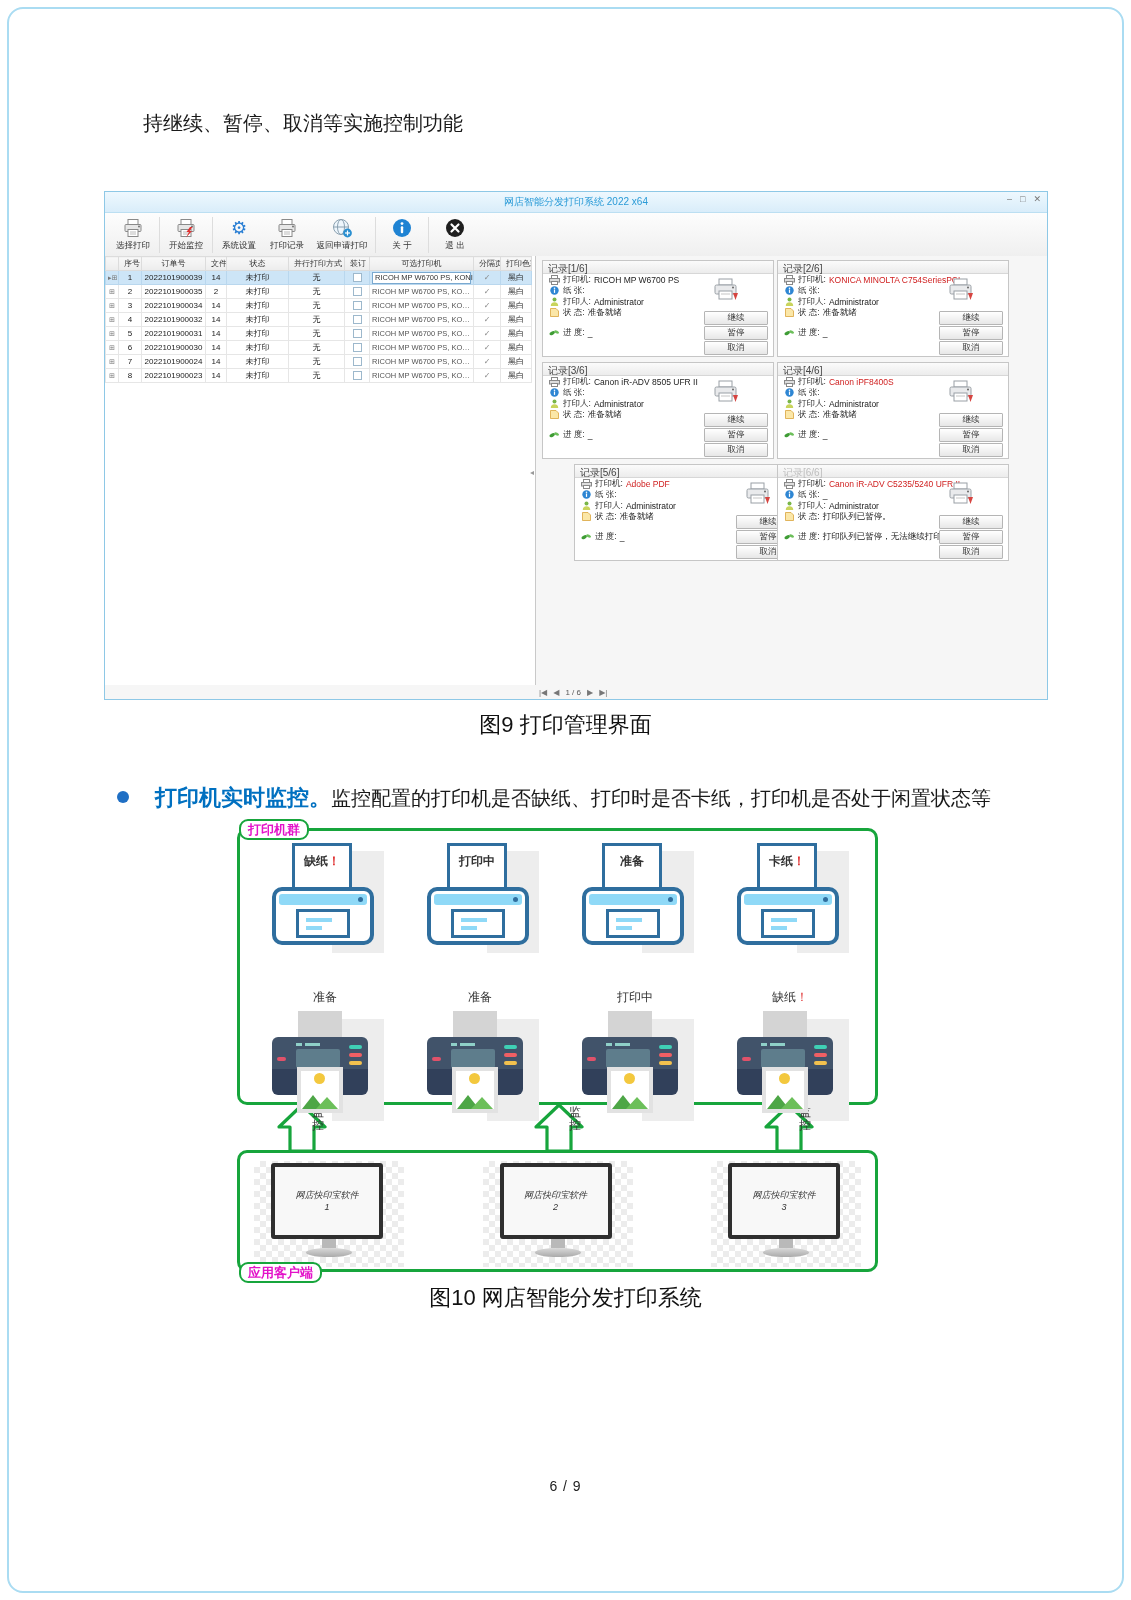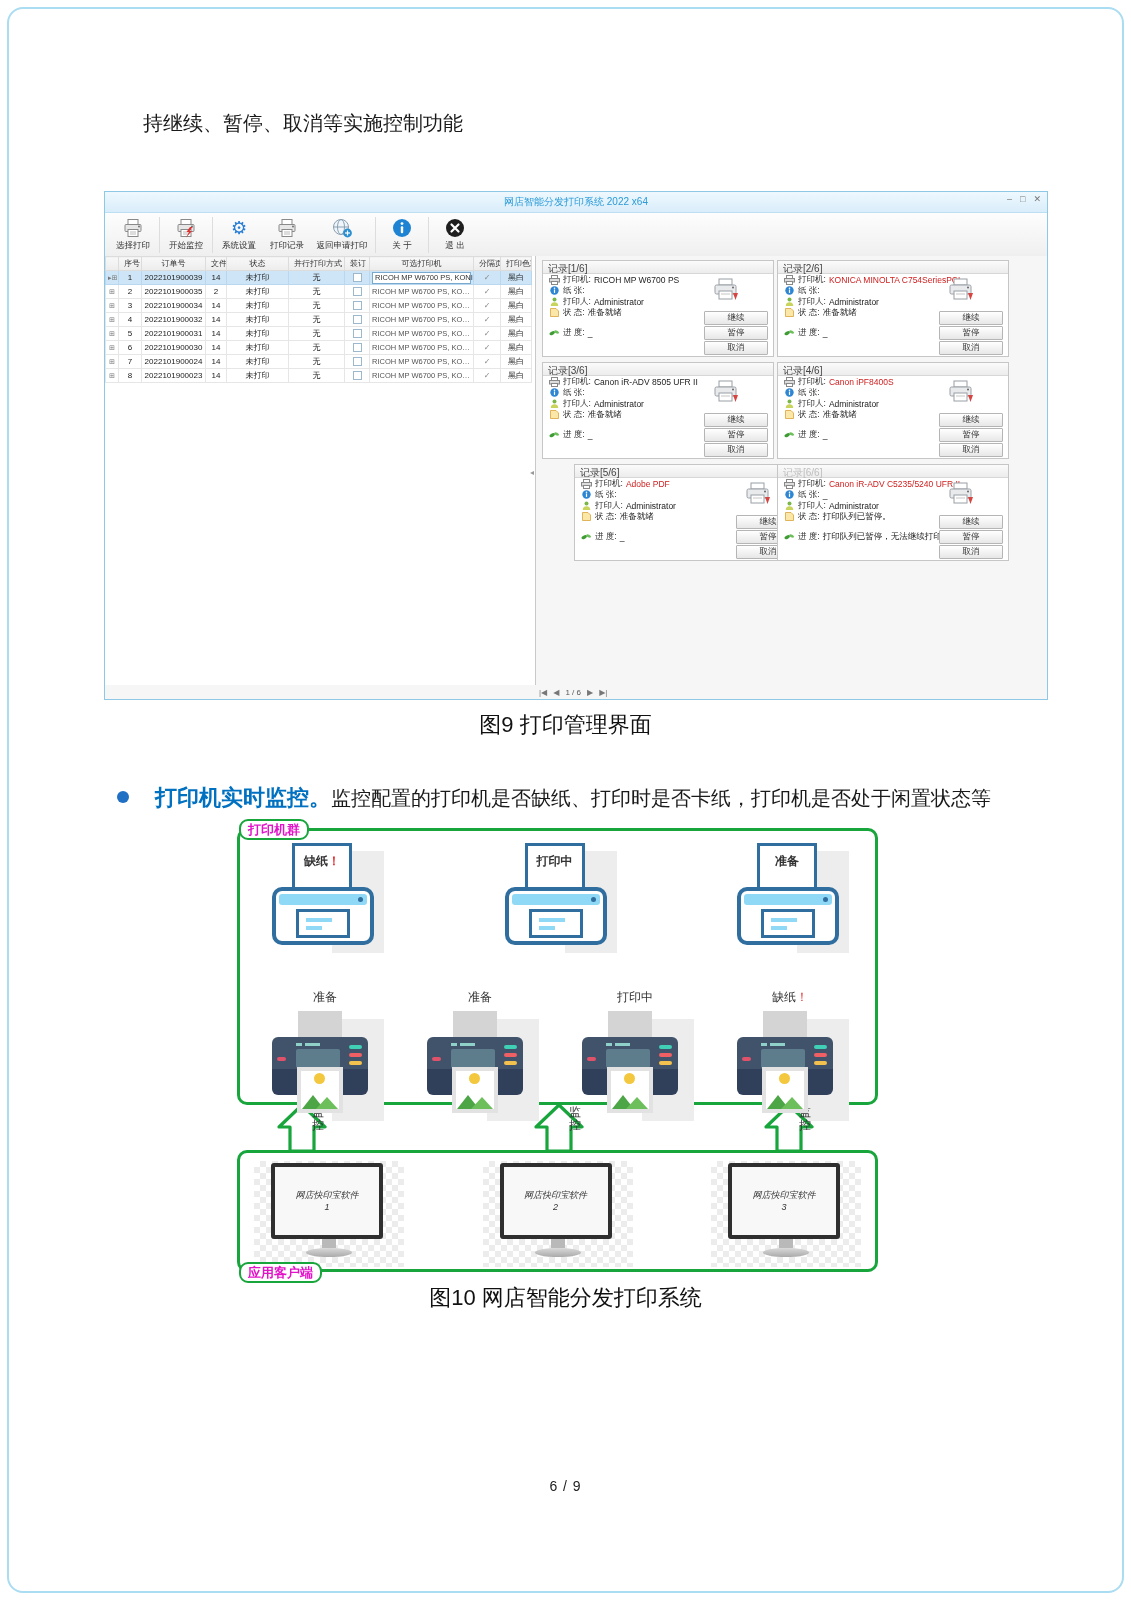--- a/index.html
+++ b/index.html
@@ -794,20 +794,31 @@
         <div class="shadowsq"></div>
         <div class="tp-paper"><span class="st"><span>准备</span></span></div>
         <div class="tp-body">
           <div class="tp-band"></div>
           <div class="tp-out">
             <div class="tp-l1"></div>
             <div class="tp-l2"></div>
           </div>
         </div>
       </div>
+      <div class="pcell">
+        <div class="shadowsq"></div>
+        <div class="tp-paper"><span class="st"><span>卡纸</span><span class="alertmark">！</span></span></div>
+        <div class="tp-body">
+          <div class="tp-band"></div>
+          <div class="tp-out">
+            <div class="tp-l1"></div>
+            <div class="tp-l2"></div>
+          </div>
+        </div>
+      </div>
     </div>
   <div class="prow" id="bottom-printers" style="top:180px;">
       <div class="pcell">
         <div class="shadowsq"></div>
         <div class="bp-label"><span>准备</span></div>
         <div class="bp-wrap">
           <div class="bp-paper"></div>
           <div class="bp-body">
             <div class="bp-d1"></div>
             <div class="bp-d2"></div>

